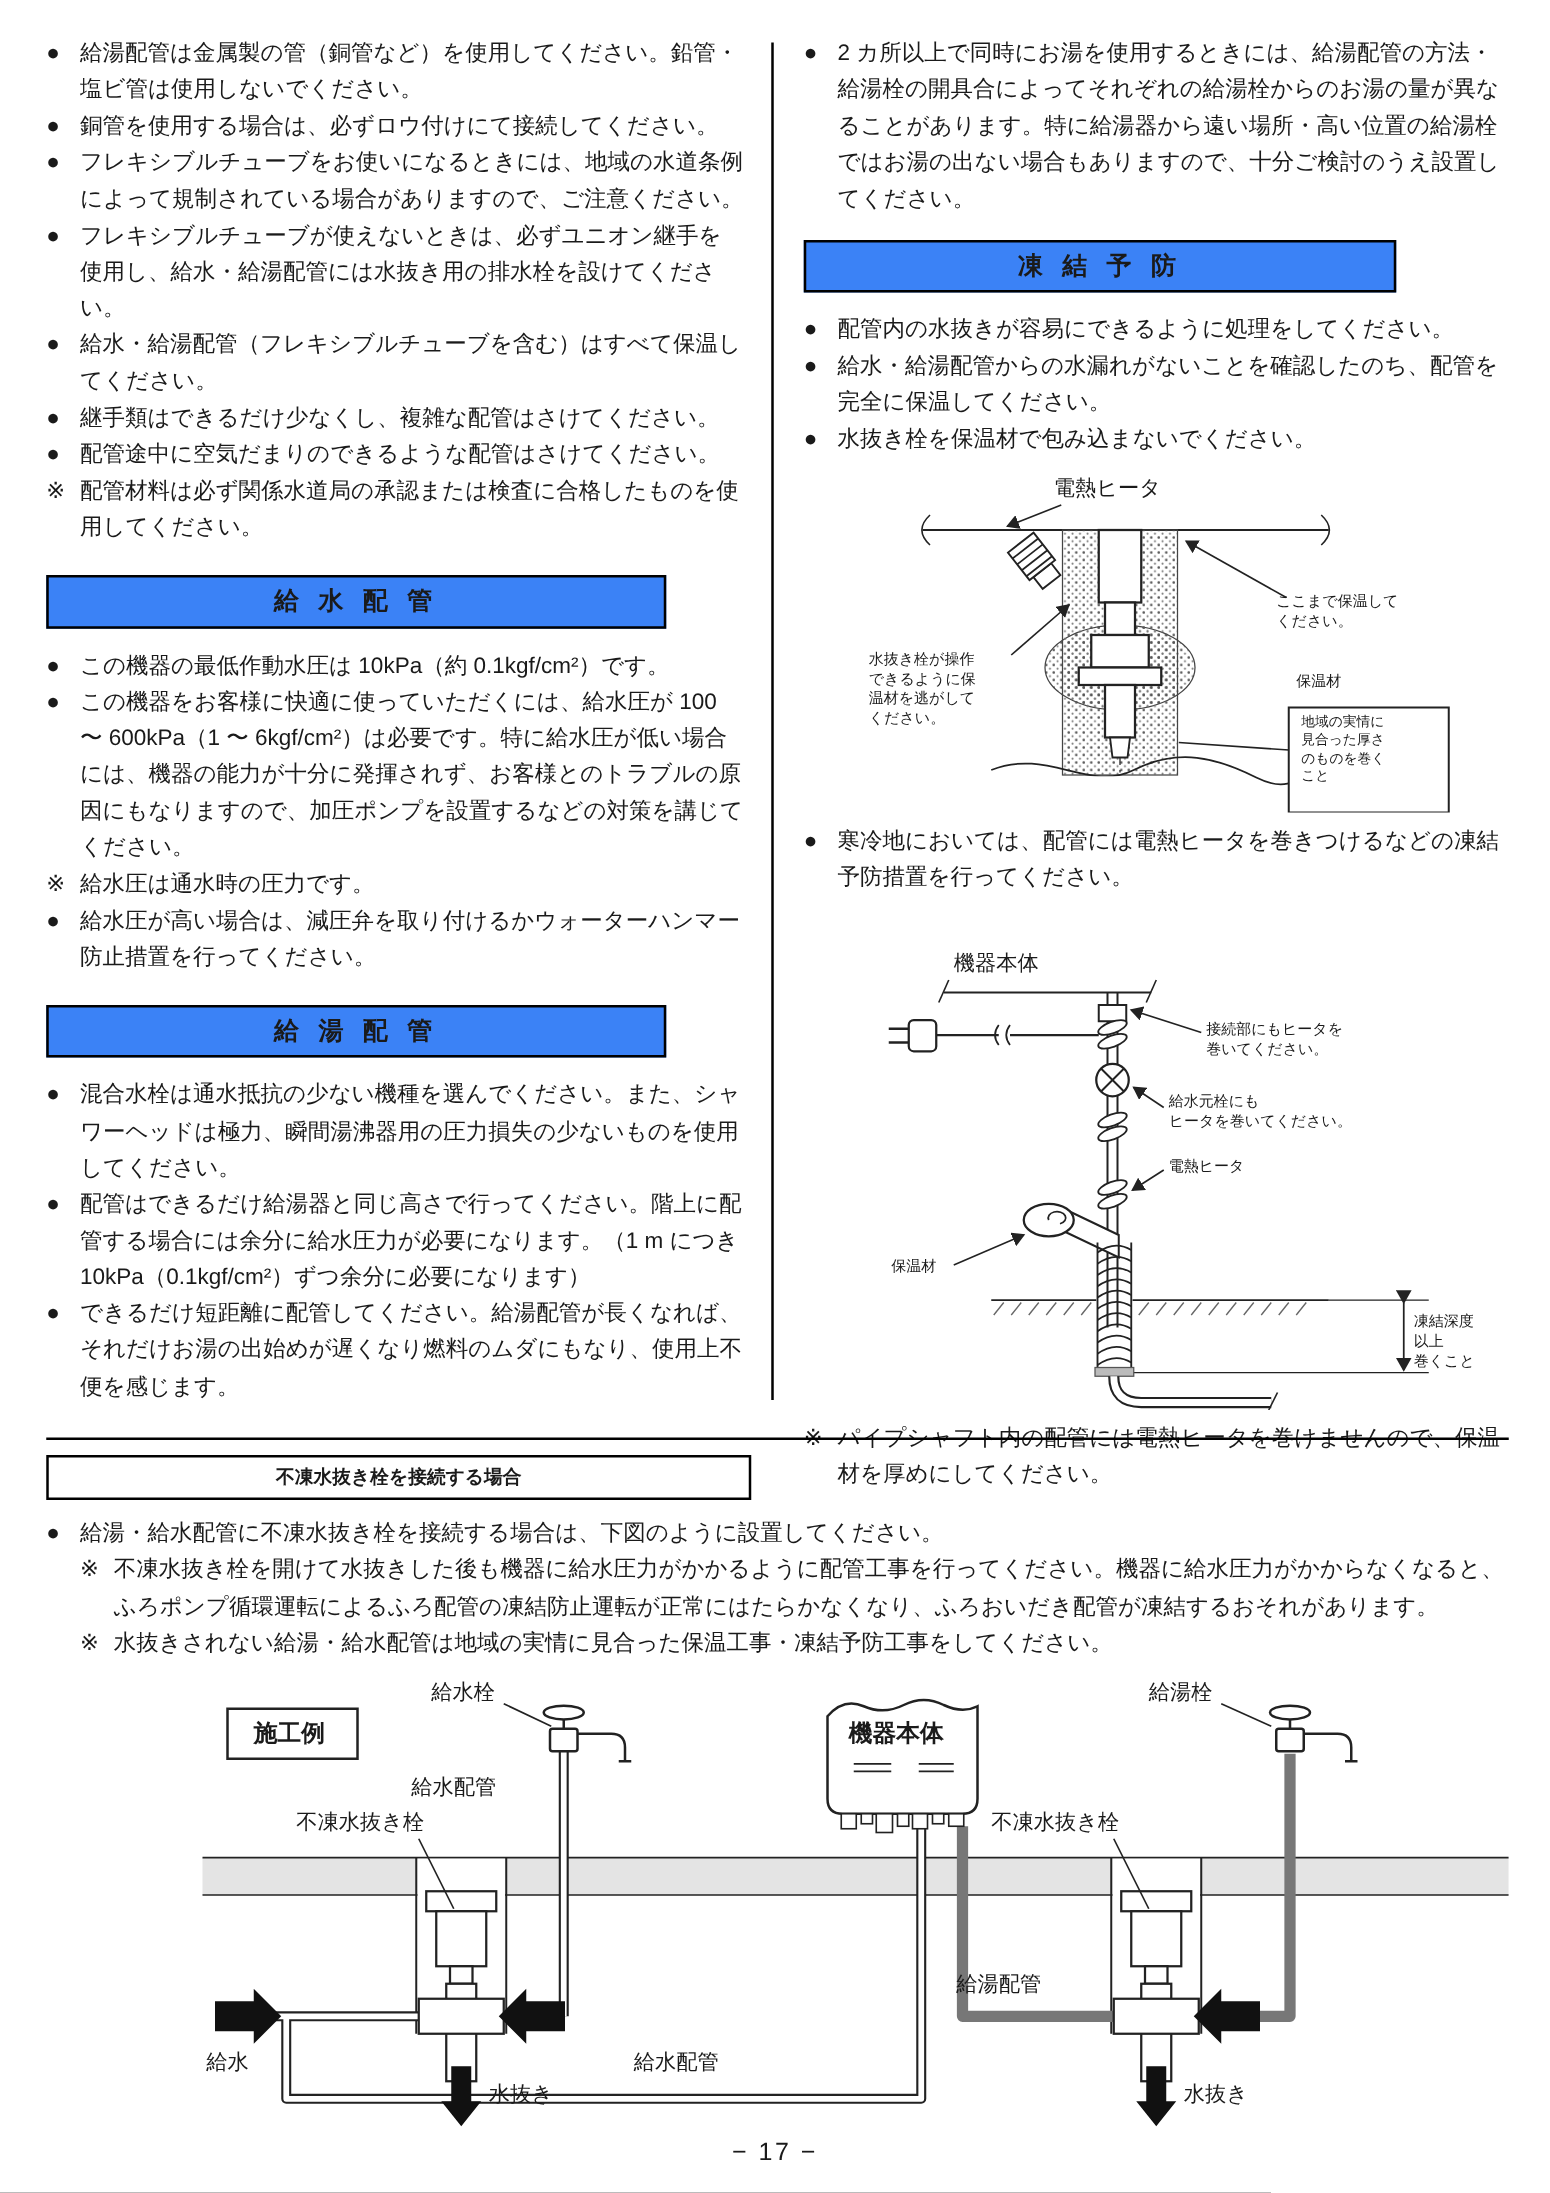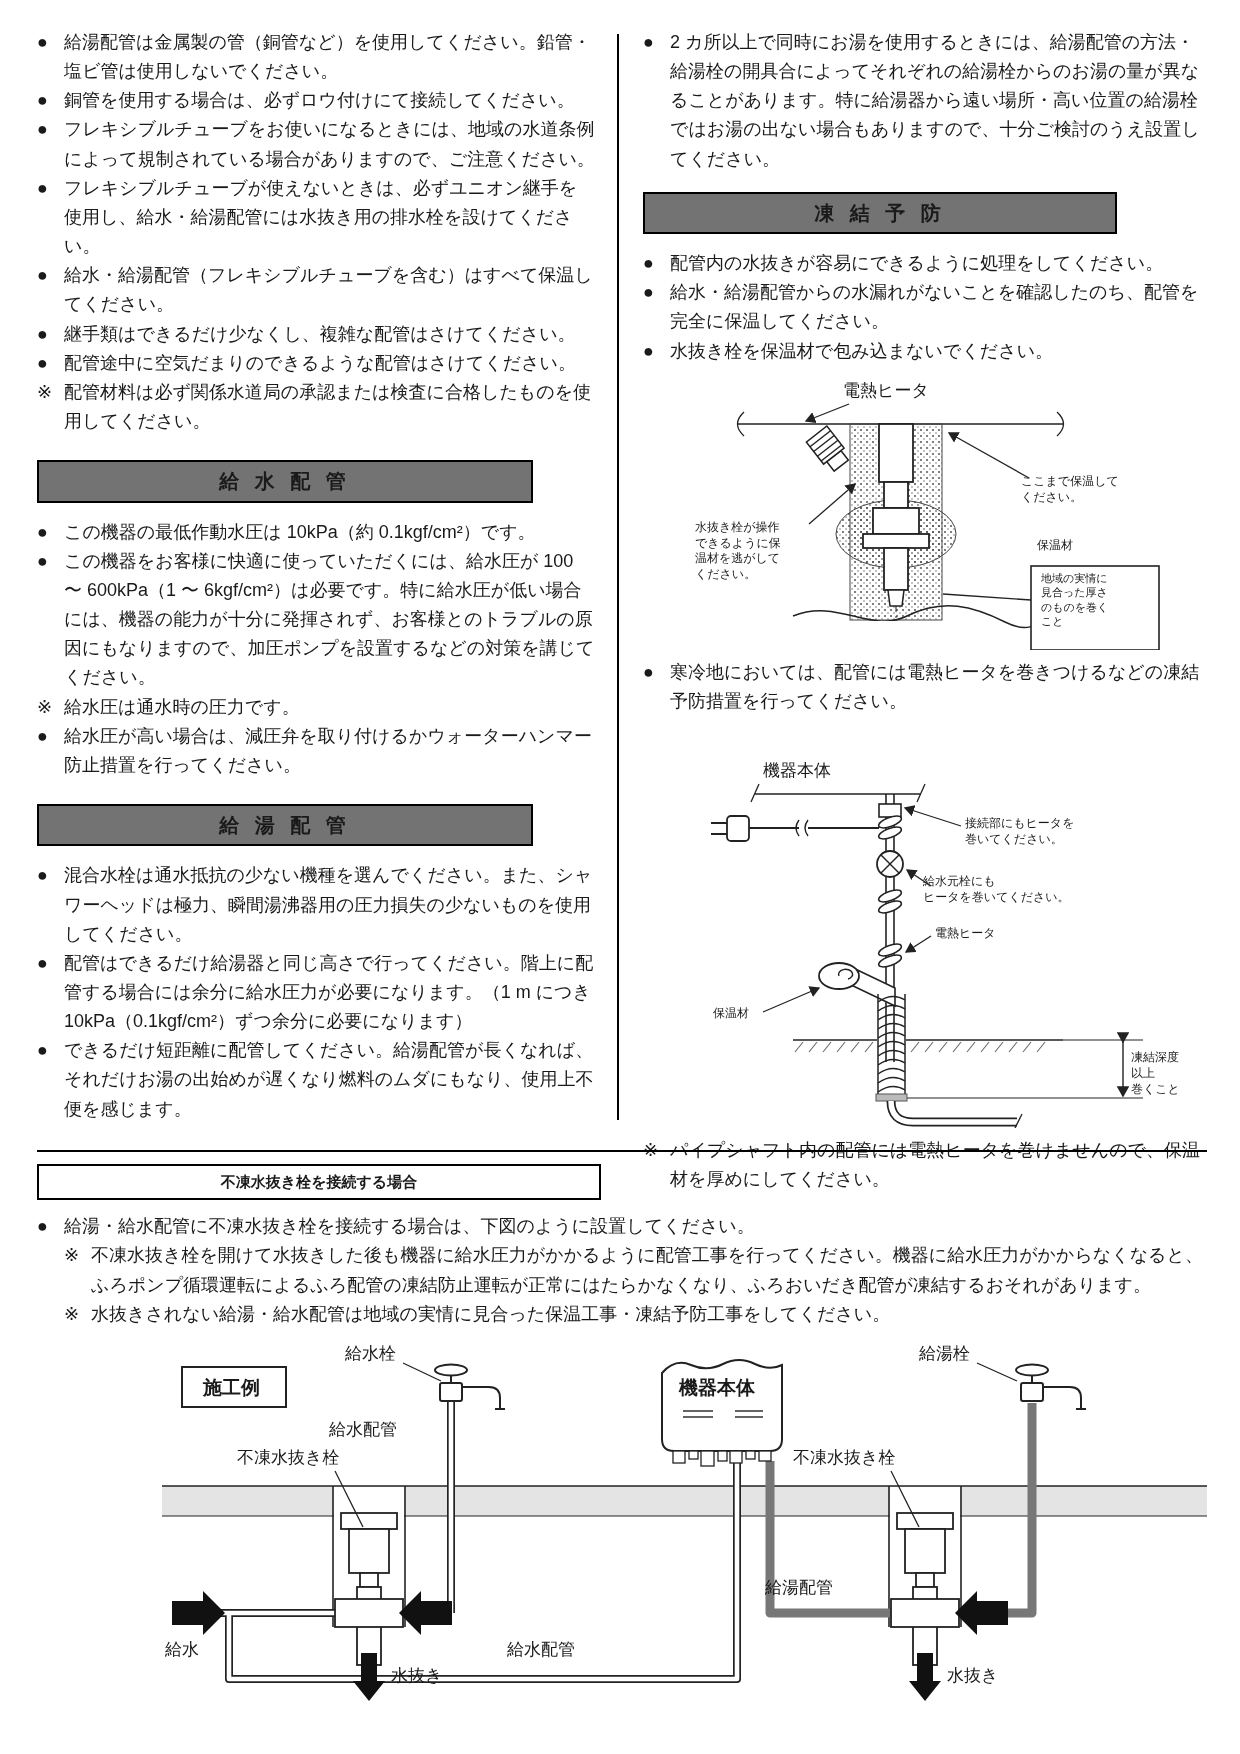--- a/index.html
+++ b/index.html
@@ -9,21 +9,21 @@
     font-size:18px;line-height:1.62;overflow:hidden;
   }
   .col-left{position:absolute;left:37px;top:28px;width:558px;}
   .col-right{position:absolute;left:643px;top:28px;width:558px;}
   .v-divider{position:absolute;left:617px;top:34px;width:2px;height:1086px;background:#000;}
   .bullet{display:flex;align-items:flex-start;}
   .bullet .mk{flex:0 0 27px;width:27px;}
   .bullet .tx{flex:1;}
   .section-box{
     border:2px solid #000;text-align:center;font-weight:bold;font-size:20px;
-    letter-spacing:5px;padding:3px 0;margin:24px 0 15px 0;width:492px;background:#737373;
+    letter-spacing:5px;padding:3px 0;margin:24px 0 15px 0;width:492px;background:#3b82f6;
   }
   .col-right .section-box{width:470px;margin-top:18px;}
   .diagram{position:relative;margin:8px 0;}
   .dlabel{
     position:absolute;font-size:12px;line-height:1.32;white-space:pre-line;color:#1a1a1a;
   }
   .dlabel.big{font-size:17px;}
   .dlabel.bold{font-weight:bold;font-size:19px;}
   .bottom-section{
     position:absolute;left:37px;top:1150px;width:1170px;border-top:2px solid #000;padding-top:10px;
@@ -282,21 +282,21 @@
         <path d="M372,404 l7,-14" stroke="#222" stroke-width="1.3" fill="none"></path>
 
         <line x1="318" y1="102" x2="262" y2="84" stroke="#222" stroke-width="1.3" marker-end="url(#ah)"></line>
         <line x1="288" y1="162" x2="264" y2="146" stroke="#222" stroke-width="1.3" marker-end="url(#ah)"></line>
         <line x1="288" y1="212" x2="263" y2="228" stroke="#222" stroke-width="1.3" marker-end="url(#ah)"></line>
         <line x1="120" y1="288" x2="176" y2="264" stroke="#222" stroke-width="1.3" marker-end="url(#ah)"></line>
       </svg>
       <div class="dlabel big" style="left:120px;top:36px;">機器本体</div>
       <div class="dlabel" style="left:322px;top:92px;">接続部にもヒータを
 巻いてください。</div>
-      <div class="dlabel" style="left:280px;top:150px;">給水元栓にも
+      <div class="dlabel" style="left:292px;top:150px;">給水元栓にも
 ヒータを巻いてください。</div>
       <div class="dlabel" style="left:292px;top:202px;">電熱ヒータ</div>
       <div class="dlabel" style="left:70px;top:282px;">保温材</div>
       <div class="dlabel" style="left:488px;top:326px;">凍結深度以上
 巻くこと</div>
     </div>
 
     <div class="bullet">
         <span class="mk">※</span>
         <span class="tx">パイプシャフト内の配管には電熱ヒータを巻けませんので、保温材を厚めにしてください。</span>
@@ -419,13 +419,14 @@
       <div class="dlabel big" style="left:882px;top:0px;">給湯栓</div>
       <div class="dlabel big" style="left:756px;top:104px;">不凍水抜き栓</div>
       <div class="dlabel big" style="left:728px;top:234px;">給湯配管</div>
       <div class="dlabel big" style="left:128px;top:296px;">給水</div>
       <div class="dlabel big" style="left:354px;top:322px;">水抜き</div>
       <div class="dlabel big" style="left:910px;top:322px;">水抜き</div>
       <div class="dlabel big" style="left:470px;top:296px;">給水配管</div>
     </div>
   </div>
 
+  <div class="pageno">− 17 −</div>
 </div>
 
 </body></html>

